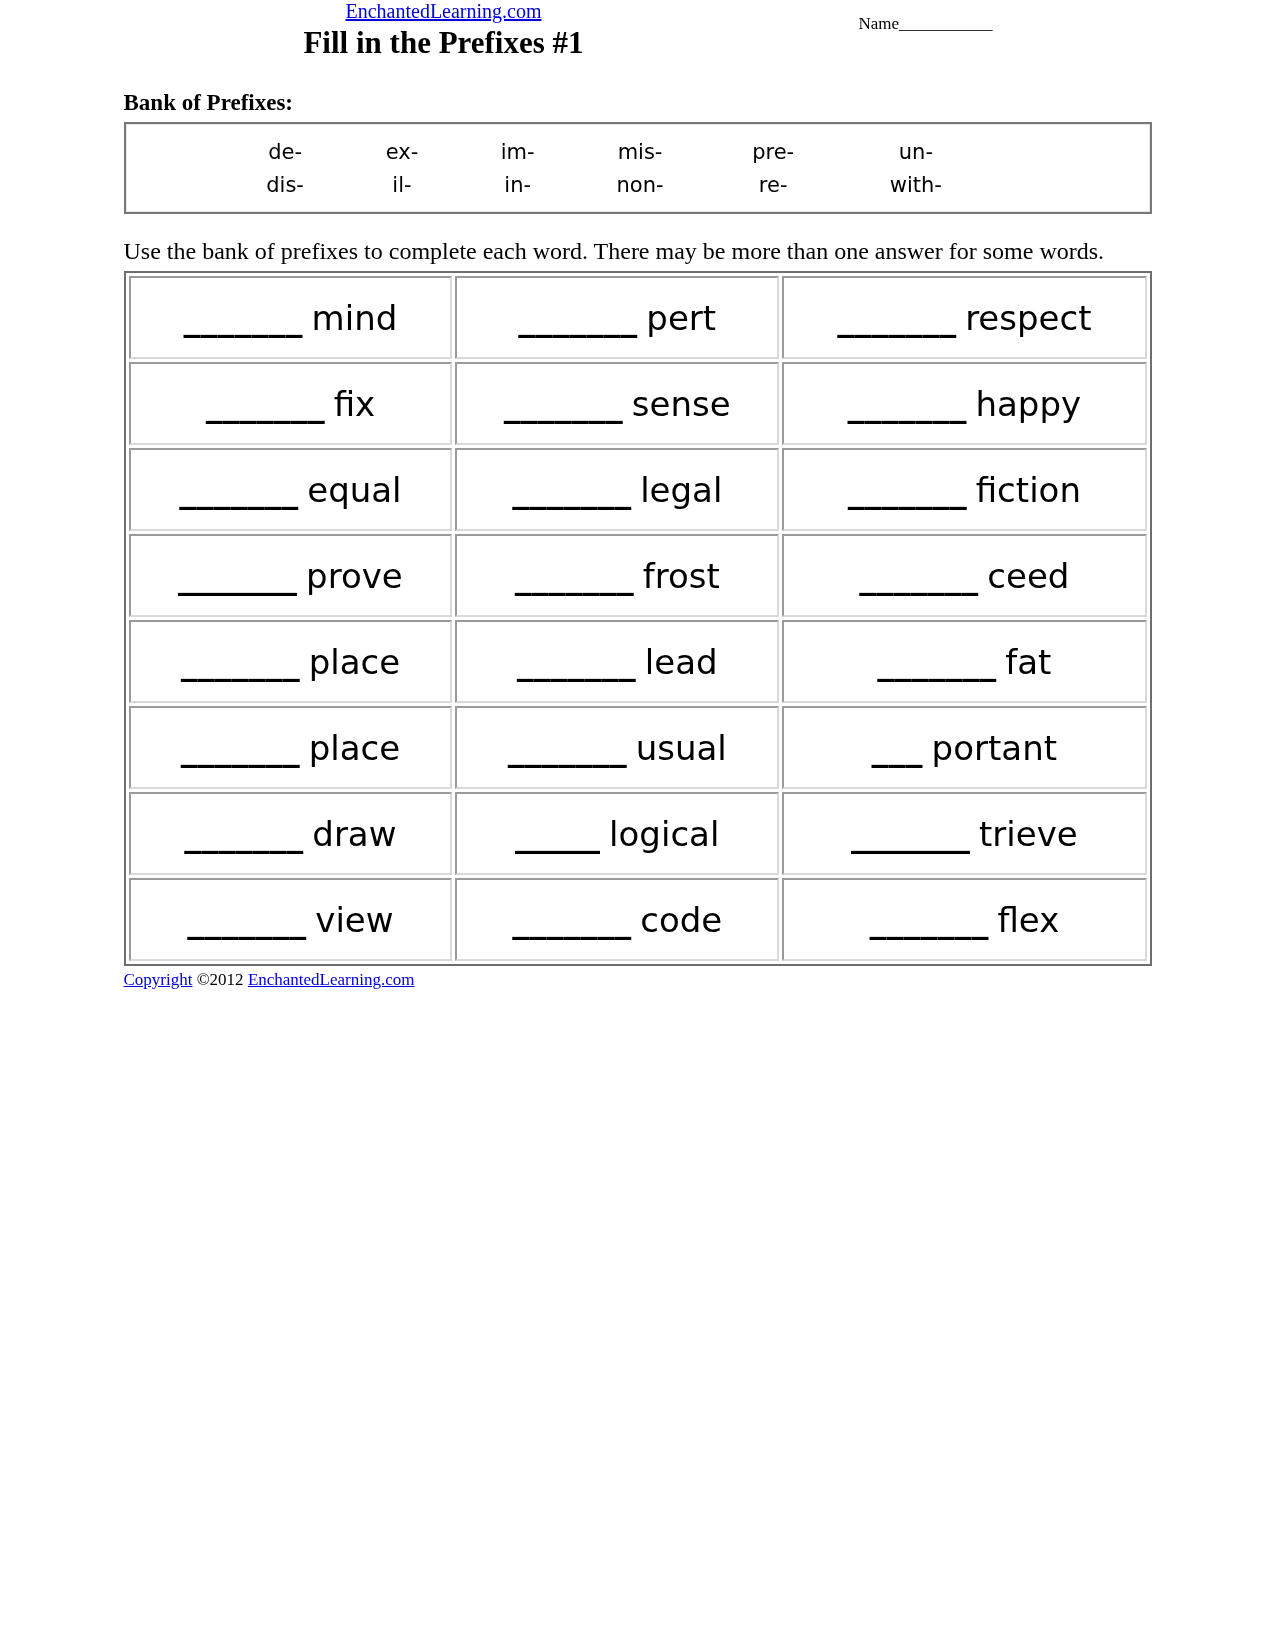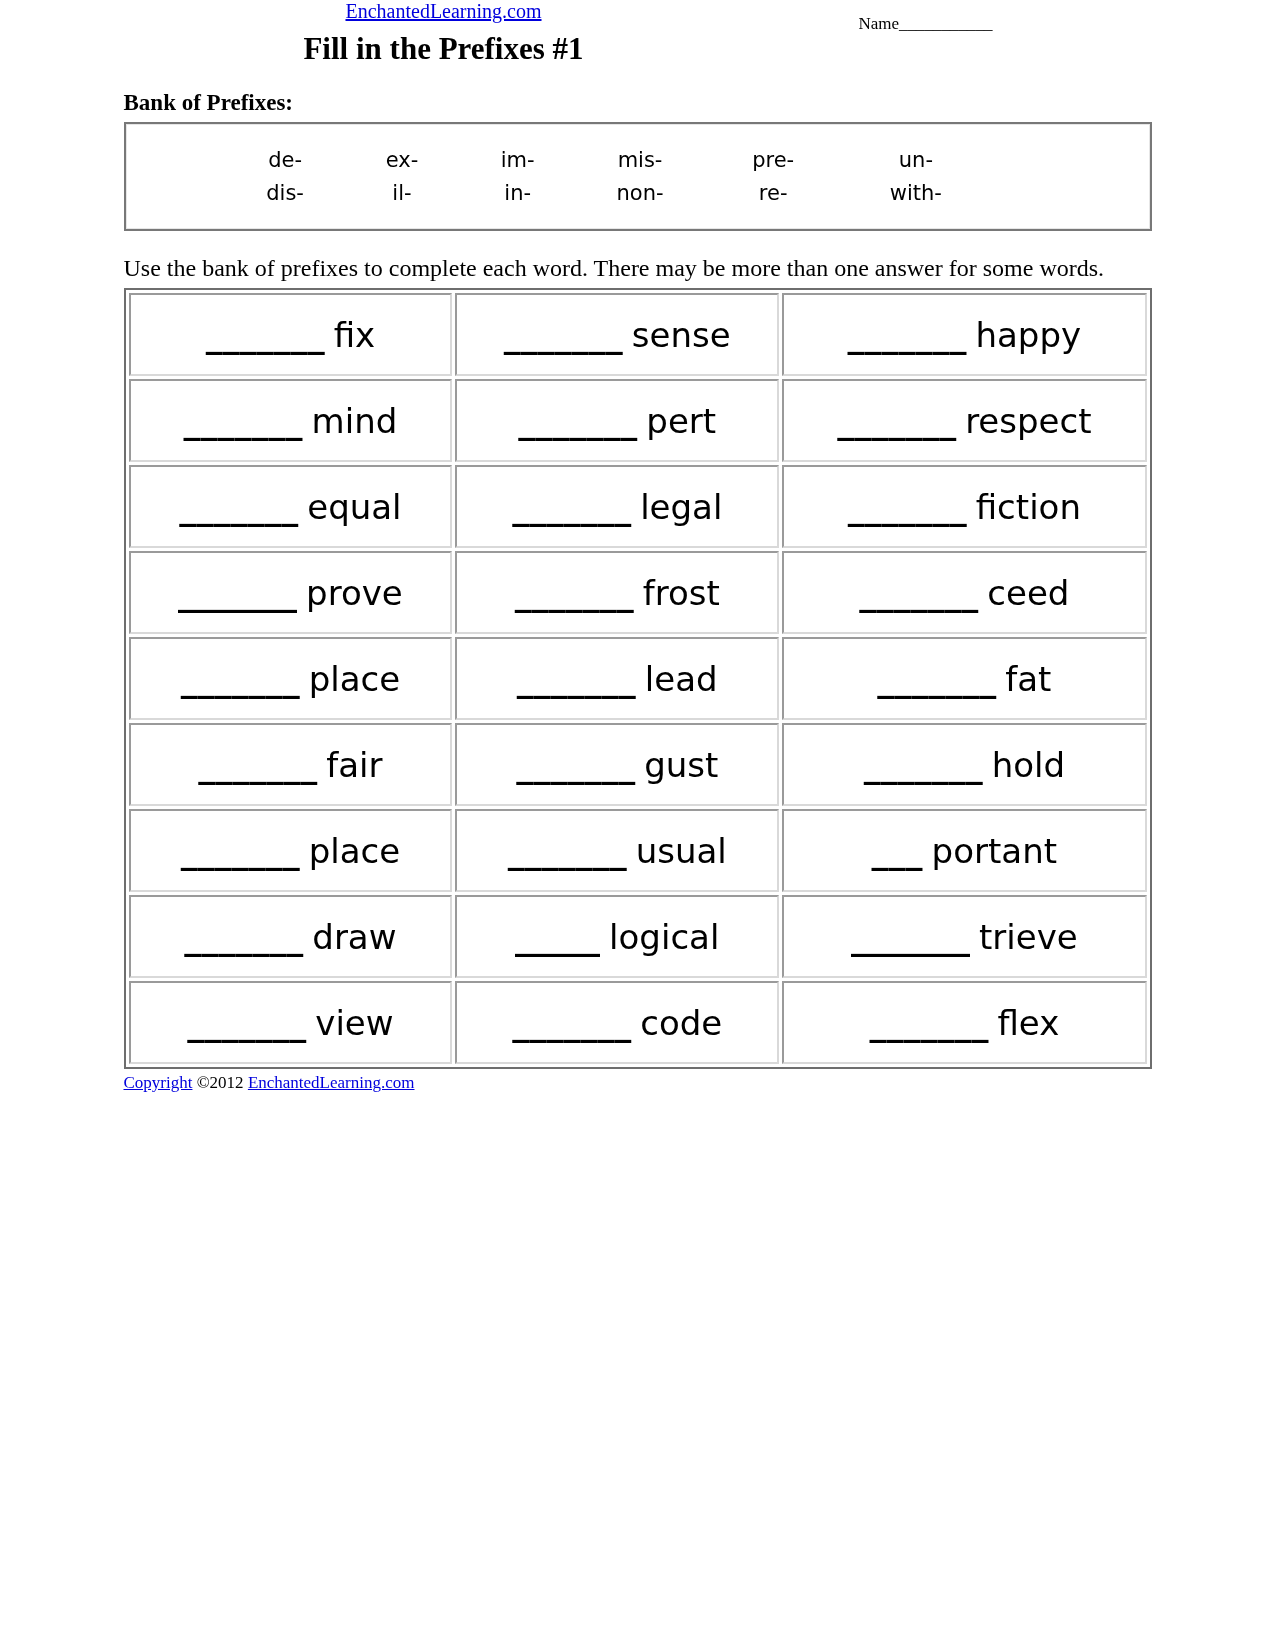--- a/index.html
+++ b/index.html
@@ -26,40 +26,40 @@
   .title-block { width: 640px; text-align: center; }
   .site-link {
     font-size: 20px;
     color: #0000dd;
     text-decoration: underline;
     font-family: "Liberation Serif", serif;
   }
   .page-title {
     font-size: 31px;
     font-weight: bold;
-    margin-top: 8px;
+    margin-top: 2px;
     font-family: "Liberation Serif", serif;
   }
   .name-block {
     position: absolute;
     left: 735px;
     top: 14px;
     font-size: 17px;
     white-space: nowrap;
   }
 
   
   .bank-heading {
     margin-top: 18px;
     font-size: 23px;
     font-weight: bold;
   }
   .bank-box {
     margin-top: 6px;
-    height: 109px;
+    height: 92px;
     box-sizing: border-box;
     border: 2px solid #787878;
     box-shadow: inset 0 0 0 1px #e6e6e6;
     display: grid;
     grid-template-columns: 21.4% 11.2% 11.4% 12.5% 13.5% 30%;
     grid-auto-rows: min-content;
     align-content: center;
     row-gap: 9px;
     font-family: "DejaVu Sans", sans-serif;
     font-size: 21px;
@@ -145,48 +145,43 @@
   <div class="instructions">Use the bank of prefixes to complete each word. There may be more than one answer for some words.</div>
 
   <table class="worksheet">
     <colgroup>
       <col style="width:32%">
       <col style="width:32%">
       <col style="width:36%">
     </colgroup>
     <tbody id="worksheet-body">
         <tr>
+          <td class="ws-cell"><span class="blank">_______</span><span class="word">mind</span></td>
+          <td class="ws-cell"><span class="blank">_______</span><span class="word">pert</span></td>
+          <td class="ws-cell"><span class="blank">_______</span><span class="word">respect</span></td>
+        </tr>
+        <tr>
           <td class="ws-cell"><span class="blank">_______</span><span class="word">fix</span></td>
           <td class="ws-cell"><span class="blank">_______</span><span class="word">sense</span></td>
           <td class="ws-cell"><span class="blank">_______</span><span class="word">happy</span></td>
         </tr>
         <tr>
-          <td class="ws-cell"><span class="blank">_______</span><span class="word">mind</span></td>
-          <td class="ws-cell"><span class="blank">_______</span><span class="word">pert</span></td>
-          <td class="ws-cell"><span class="blank">_______</span><span class="word">respect</span></td>
-        </tr>
-        <tr>
           <td class="ws-cell"><span class="blank">_______</span><span class="word">equal</span></td>
           <td class="ws-cell"><span class="blank">_______</span><span class="word">legal</span></td>
           <td class="ws-cell"><span class="blank">_______</span><span class="word">fiction</span></td>
         </tr>
         <tr>
           <td class="ws-cell"><span class="blank">_______</span><span class="word">prove</span></td>
           <td class="ws-cell"><span class="blank">_______</span><span class="word">frost</span></td>
           <td class="ws-cell"><span class="blank">_______</span><span class="word">ceed</span></td>
         </tr>
         <tr>
           <td class="ws-cell"><span class="blank">_______</span><span class="word">place</span></td>
           <td class="ws-cell"><span class="blank">_______</span><span class="word">lead</span></td>
           <td class="ws-cell"><span class="blank">_______</span><span class="word">fat</span></td>
-        </tr>
-        <tr>
-          <td class="ws-cell"><span class="blank">_______</span><span class="word">fair</span></td>
-          <td class="ws-cell"><span class="blank">_______</span><span class="word">gust</span></td>
-          <td class="ws-cell"><span class="blank">_______</span><span class="word">hold</span></td>
         </tr>
         <tr>
           <td class="ws-cell"><span class="blank">_______</span><span class="word">place</span></td>
           <td class="ws-cell"><span class="blank">_______</span><span class="word">usual</span></td>
           <td class="ws-cell"><span class="blank">___</span><span class="word">portant</span></td>
         </tr>
         <tr>
           <td class="ws-cell"><span class="blank">_______</span><span class="word">draw</span></td>
           <td class="ws-cell"><span class="blank">_____</span><span class="word">logical</span></td>
           <td class="ws-cell"><span class="blank">_______</span><span class="word">trieve</span></td>

